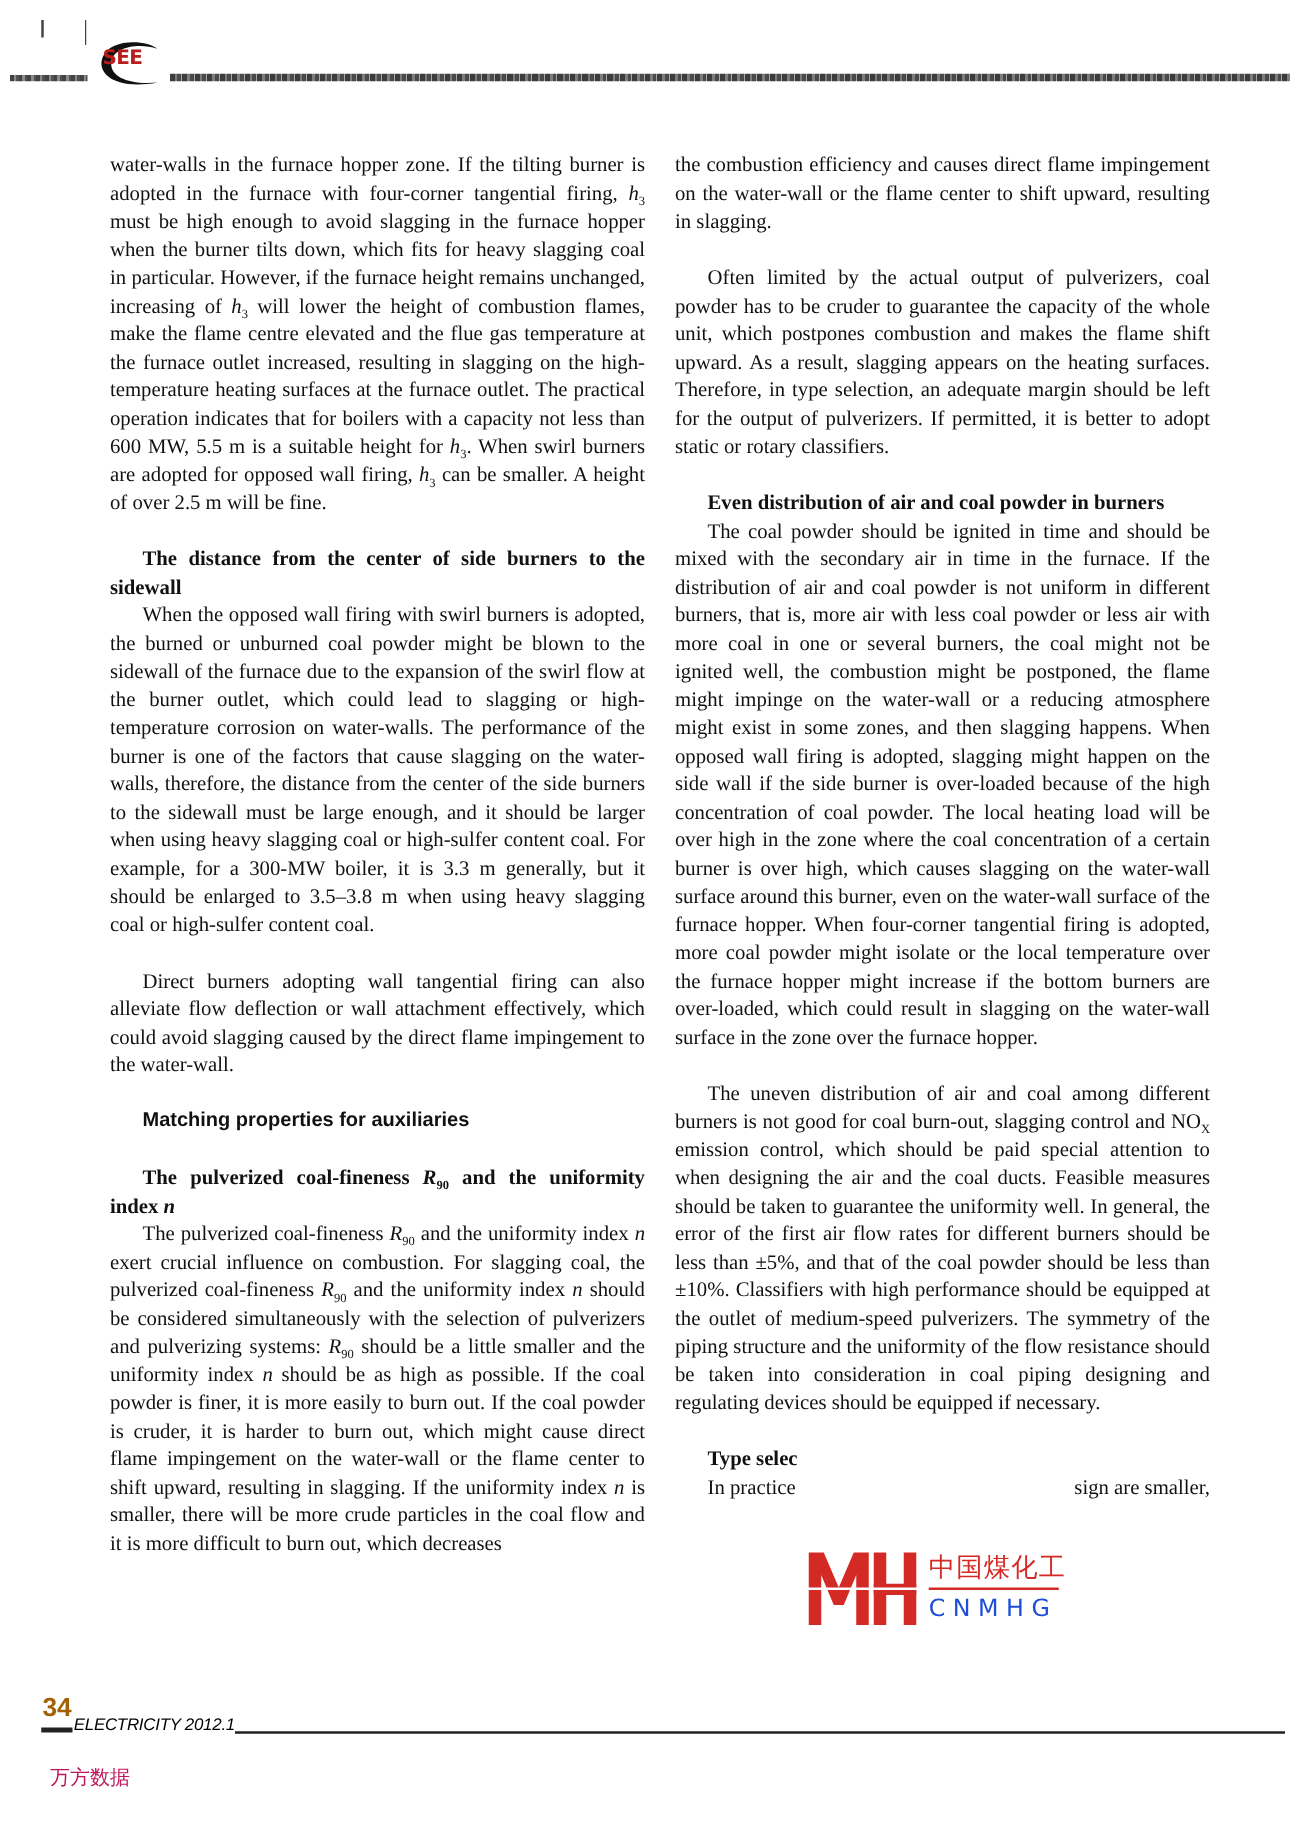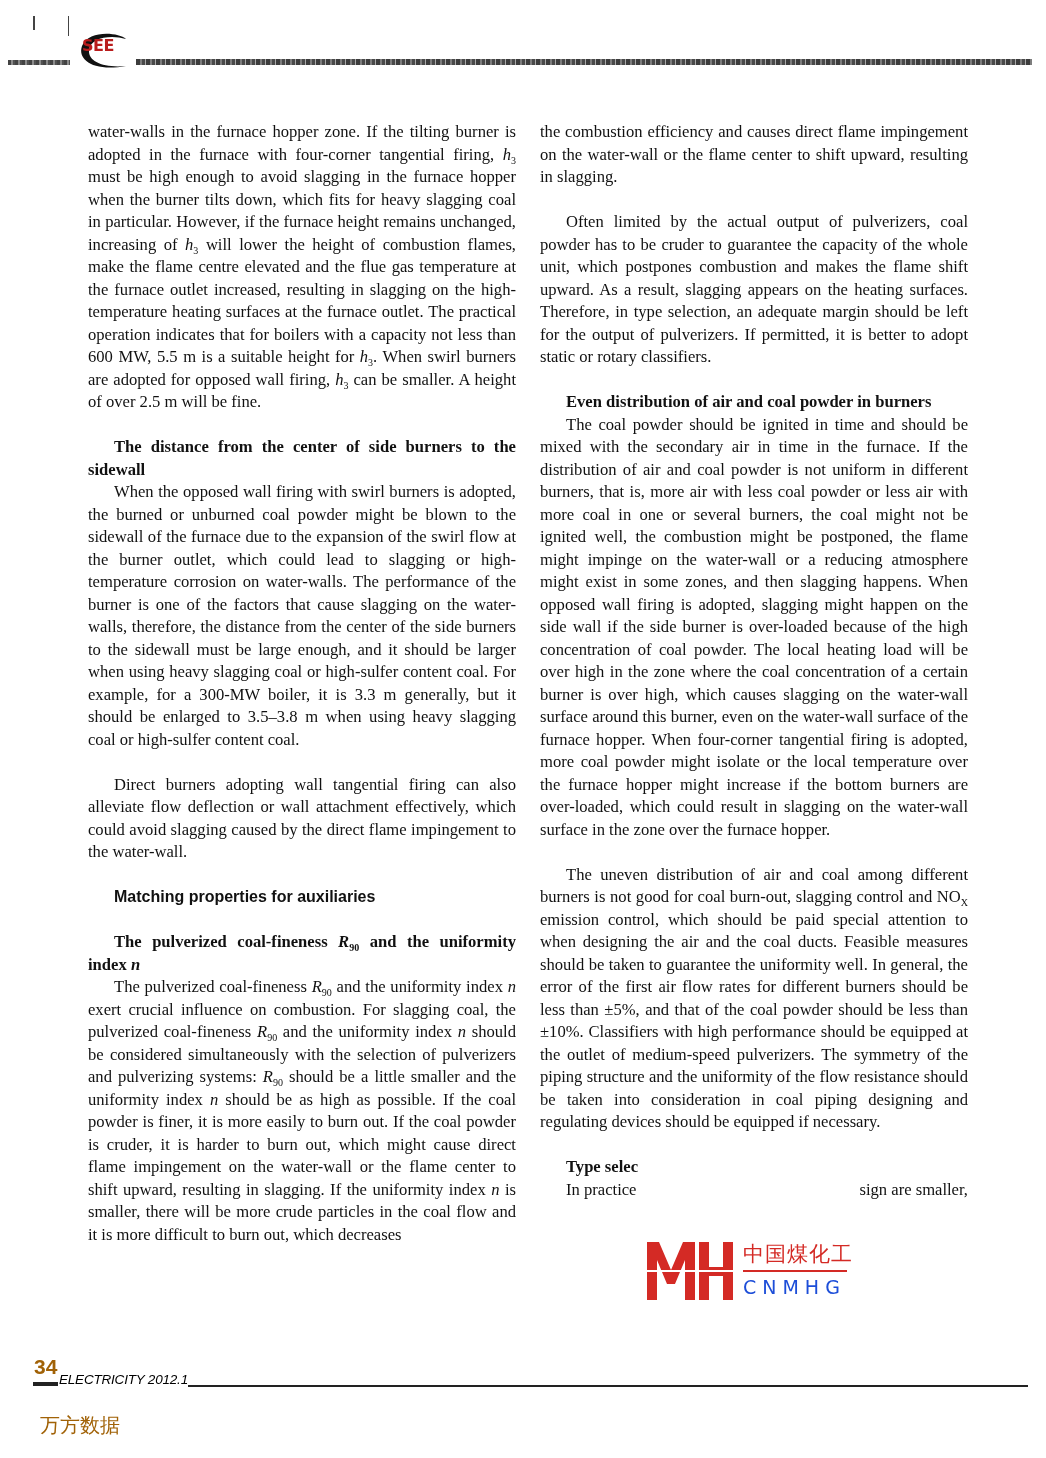--- a/index.html
+++ b/index.html
@@ -67,21 +67,21 @@
     font-weight: bold; font-size: 21px; color: #a16207;
   }
   .page-num-bar { position: absolute; left: 33px; top: 27px; width: 25px; height: 4px; background: #222; }
   .journal {
     position: absolute; left: 59px; top: 17px; font-family: "Liberation Sans", "DejaVu Sans", sans-serif;
     font-size: 13.5px; color: #000000; letter-spacing: -0.2px; font-style: italic;
   }
   .footer-rule { position: absolute; left: 188px; top: 30px; width: 840px; height: 2px; background: #222; }
   .source {
     position: absolute; left: 40px; top: 1412px; font-family: Liberation Mono, monospace;
-    font-size: 20px; color: #a16207;
+    font-size: 16px; color: #be185d;
   }
 </style>
 </head>
 <body>
 
 <div class="header">
   <div class="tick" style="left:33px;top:16px;height:14px;"></div>
   <div class="tick" style="left:68px;top:16px;height:20px;width:1px;"></div>
   <div class="header-rule-left"></div>
   <svg class="logo" viewBox="0 0 60 42">

